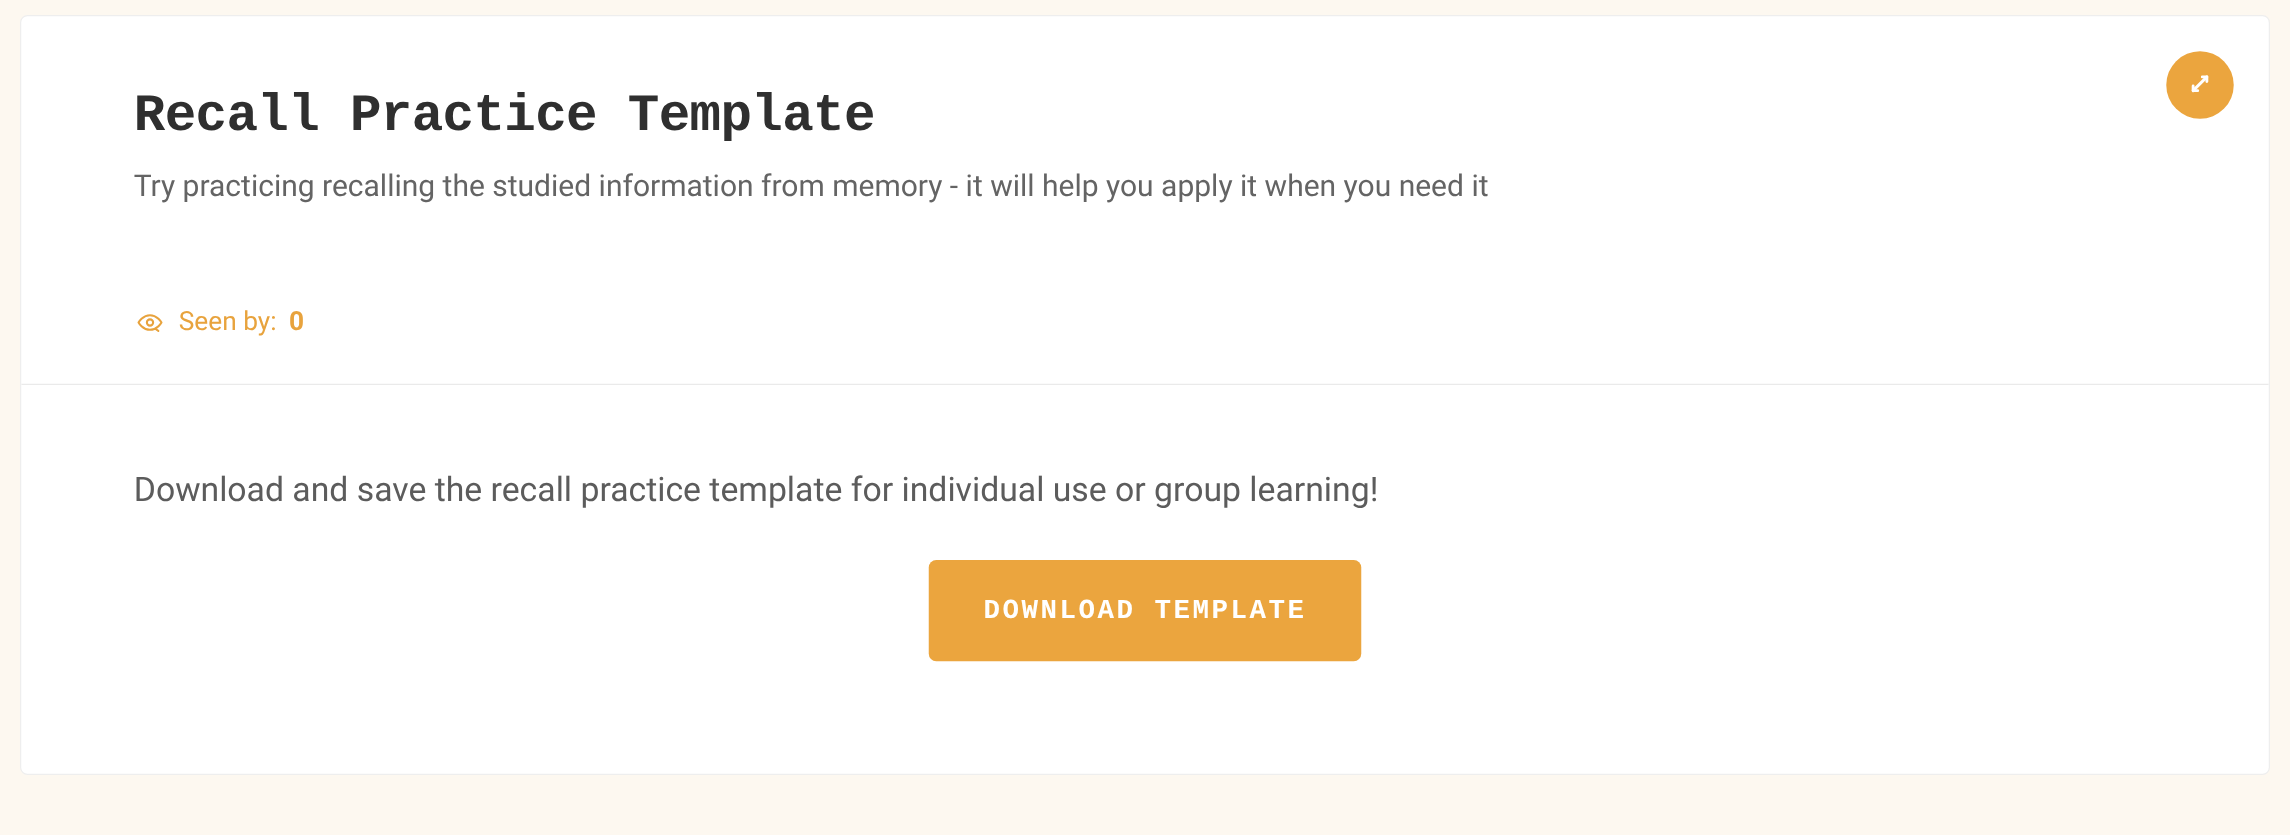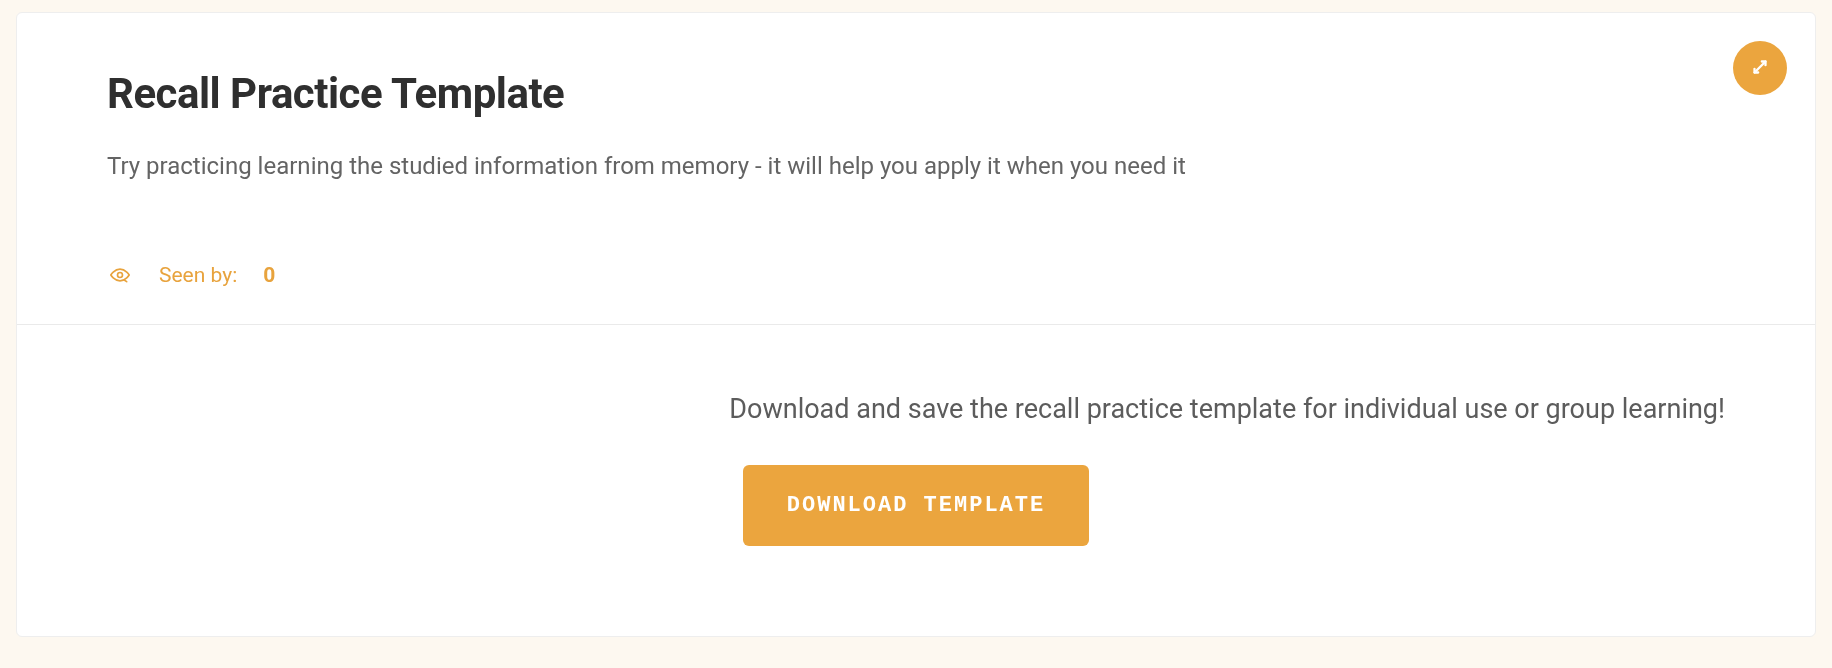--- a/index.html
+++ b/index.html
@@ -22,33 +22,34 @@
   }
   .card-header {
     padding: 56px 90px 36px 90px;
     border-bottom: 1px solid #eaeaea;
     position: relative;
   }
   .page-title {
     font-size: 42px;
     font-weight: 700;
     color: #2f2f2f;
-    margin-bottom: 32px;
+    margin-bottom: 16px;
     letter-spacing: -0.5px;
+    font-family: Liberation Mono, monospace;
   }
   .subtitle {
     font-size: 24px;
     color: #646464;
     font-weight: 400;
     line-height: 1.4;
   }
   .seen-by-row {
     display: flex;
     align-items: center;
-    gap: 26px;
+    gap: 10px;
     margin-top: 78px;
     color: #e8a33d;
     font-size: 21px;
   }
   .seen-by-label {
     color: #e8a33d;
   }
   .seen-by-count {
     font-weight: 700;
     color: #e8a33d;
@@ -80,21 +81,20 @@
   }
   .card-body {
     padding: 68px 90px 90px 90px;
     text-align: left;
   }
   .body-text {
     font-size: 27px;
     color: #5c5c5c;
     font-weight: 400;
     margin-bottom: 40px;
-    text-align: right;
   }
   .download-wrap {
     text-align: center;
   }
   .download-btn {
     display: inline-block;
     background: #eba53e;
     color: #ffffff;
     font-size: 22px;
     font-weight: 700;
@@ -117,21 +117,21 @@
       <svg viewBox="0 0 24 24" fill="none" stroke="#ffffff" stroke-width="2.5" stroke-linecap="round" stroke-linejoin="round">
         <line x1="6" y1="18" x2="18" y2="6"></line>
         <polyline points="14 6 18 6 18 10"></polyline>
         <polyline points="10 18 6 18 6 14"></polyline>
       </svg>
     </span>
   </button>
 
   <div class="card-header">
     <h1 class="page-title">Recall Practice Template</h1>
-    <p class="subtitle">Try practicing learning the studied information from memory - it will help you apply it when you need it</p>
+    <p class="subtitle">Try practicing recalling the studied information from memory - it will help you apply it when you need it</p>
 
     <div class="seen-by-row">
       <span class="eye-icon">
         <svg viewBox="0 0 24 24" width="26" height="20" fill="none" stroke="#e8a33d" stroke-width="2" stroke-linecap="round" stroke-linejoin="round">
           <path d="M1 12s4-7 11-7 11 7 11 7-4 7-11 7S1 12 1 12z"></path>
           <circle cx="12" cy="12" r="3"></circle>
           <path d="M17 18l3 2" stroke-width="2"></path>
         </svg>
       </span>
       <span class="seen-by-label">Seen by:</span>

